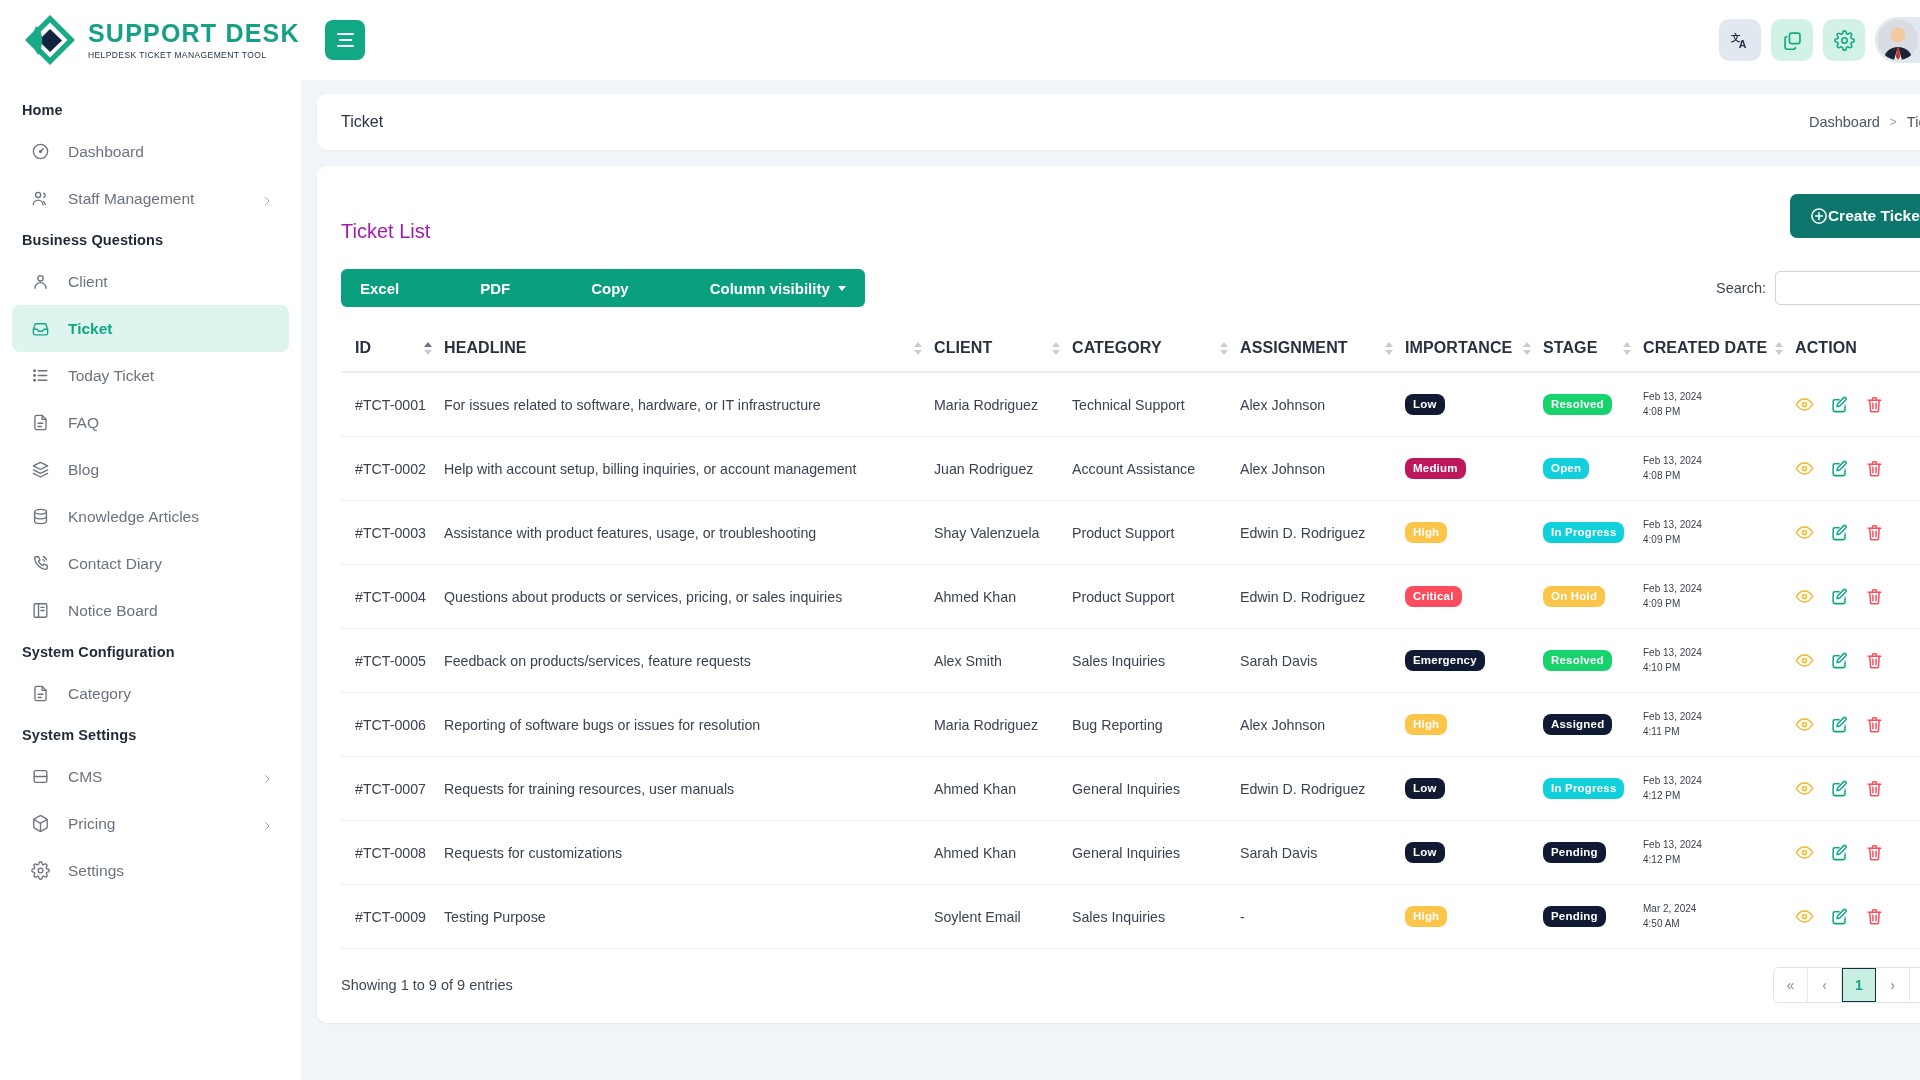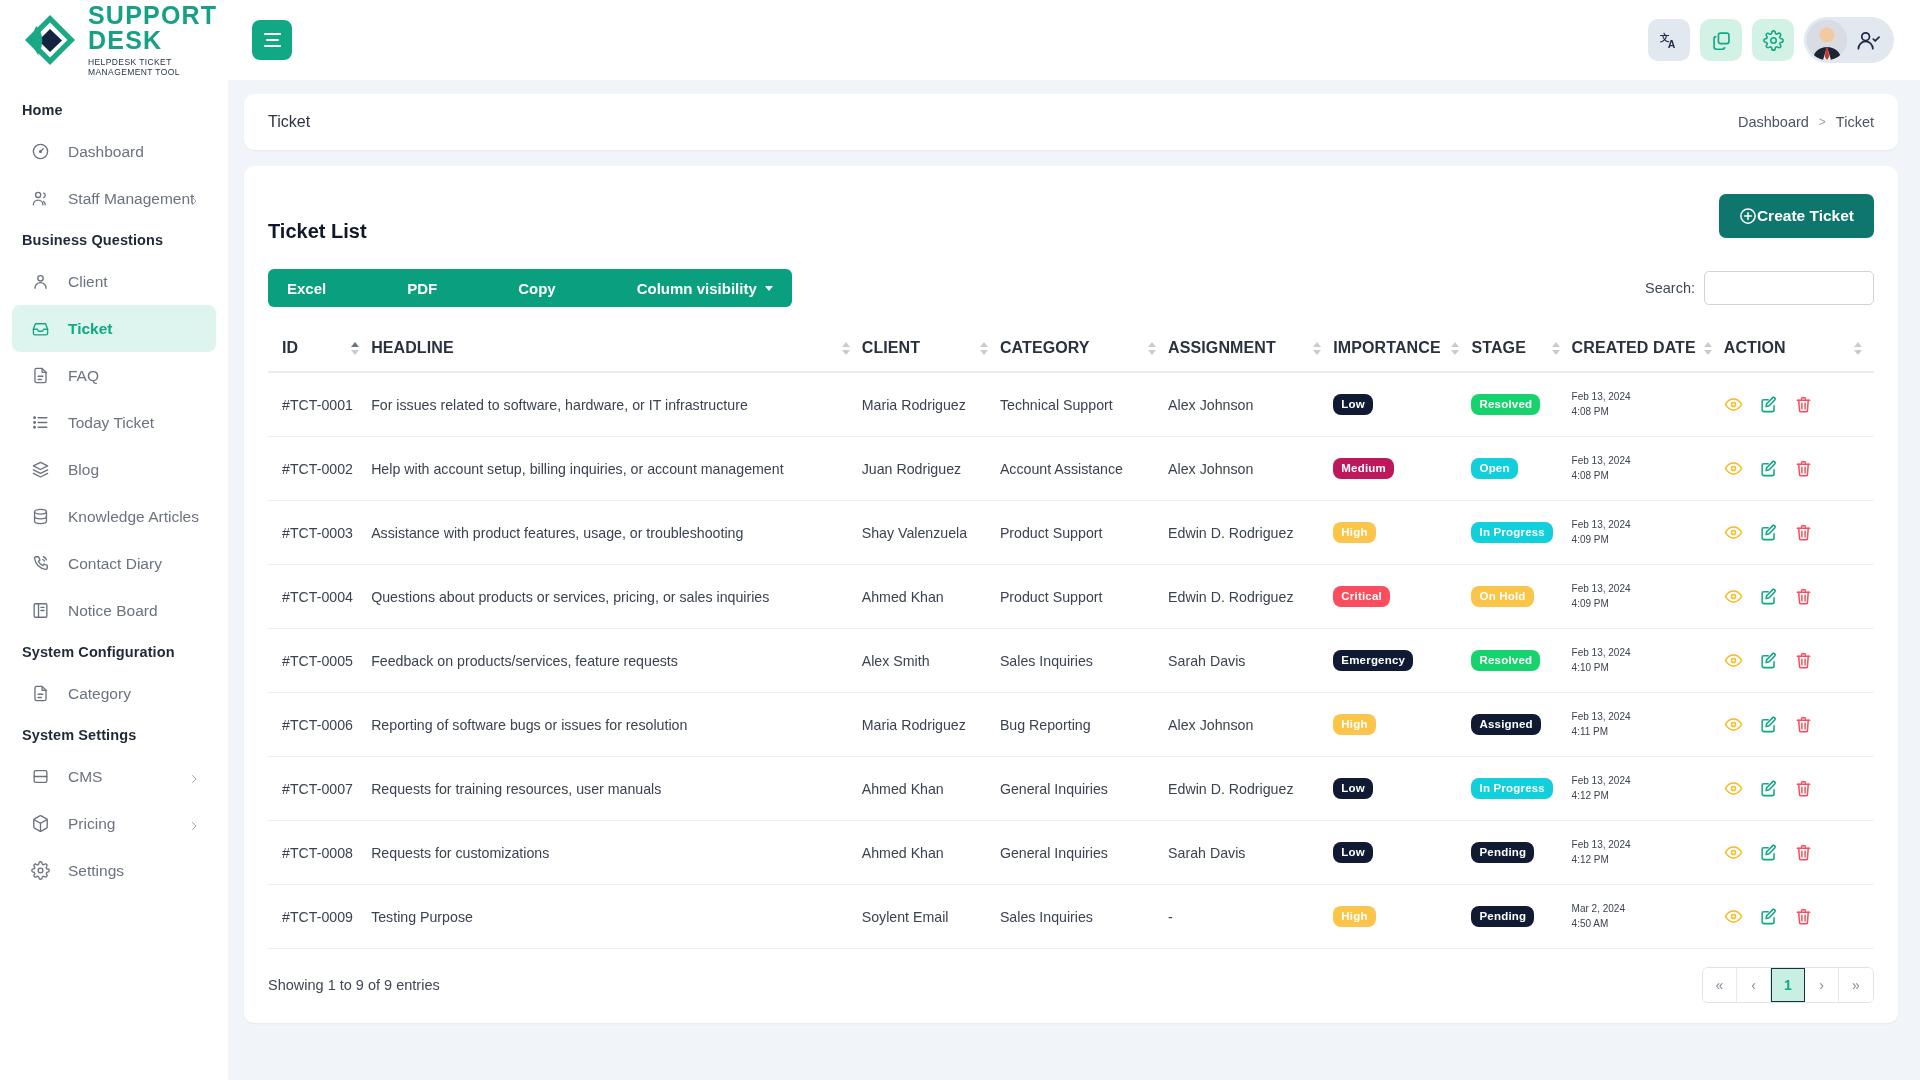--- a/index.html
+++ b/index.html
@@ -6,21 +6,21 @@
   html, body {
     width: 1920px; height: 1080px;
     font-family: "Liberation Sans", sans-serif;
     background: #f1f5f9;
     overflow: hidden;
   }
   body { display: flex; }
 
   
   #sidebar {
-    width: 228px; height: 1080px; background: #ffffff;
+    width: 301px; height: 1080px; background: #ffffff;
     flex-shrink: 0; position: relative; z-index: 5;
     display: flex; flex-direction: column; justify-content: space-between;
   }
   .logo-wrap { height: 80px; display: flex; align-items: center; padding-left: 22px; gap: 10px; }
   .logo-mark { width: 56px; height: 56px; flex-shrink: 0; }
   .logo-text { display: flex; flex-direction: column; justify-content: center; }
   .logo-title { font-size: 25px; font-weight: 700; color: #16a085; letter-spacing: 1.2px; line-height: 1; }
   .logo-sub { font-size: 8.5px; color: #243447; letter-spacing: 0.4px; margin-top: 4px; }
 
   .nav-scroll { flex: 1; overflow: hidden; padding-top: 12px; }
@@ -74,21 +74,21 @@
   .breadcrumb-card {
     height: 56px; display: flex; align-items: center; justify-content: space-between;
     padding: 0 24px; margin-bottom: 16px;
   }
   .page-title { font-size: 16px; color: #2b3445; font-weight: 400; }
   .bc { display: flex; align-items: center; gap: 10px; font-size: 14.5px; color: #4b5563; }
   .bc .sep { color: #9ca3af; font-size: 12px; }
 
   .list-card { padding: 22px 24px 20px 24px; }
   .list-head { display: flex; align-items: center; justify-content: space-between; margin-bottom: 26px; }
-  .list-title { font-size: 20px; font-weight: 700; color: #0f172a; margin-top: 32px; }
+  .list-title { font-size: 20px; font-weight: 400; color: #a21caf; margin-top: 32px; }
   .btn-create {
     background: #0f766e; color: #fff; border: 0; border-radius: 7px;
     height: 44px; padding: 0 20px; font-size: 15.5px; font-weight: 600;
     display: flex; align-items: center; gap: 0; cursor: pointer; font-family: inherit;
   }
   .btn-create svg { width: 18px; height: 18px; }
 
   .tools-row { display: flex; align-items: center; justify-content: space-between; margin-bottom: 20px; }
   .btn-group { display: flex; background: #0a9f7e; border-radius: 6px; overflow: hidden; gap: 43px; }
   .btn-group button {
@@ -203,37 +203,37 @@
           <svg viewBox="0 0 24 24">
             <path d="M3 13l2.5-7h13L21 13v5a2 2 0 0 1-2 2H5a2 2 0 0 1-2-2z"></path>
             <path d="M3 13h5l1.5 2.5h5L16 13h5"></path>
           </svg>
         </span>
         <span>Ticket</span>
       </div>
       <div class="nav-item">
         <span class="ico">
           <svg viewBox="0 0 24 24">
-            <path d="M14 3H7a2 2 0 0 0-2 2v14a2 2 0 0 0 2 2h10a2 2 0 0 0 2-2V8z"></path>
-            <path d="M14 3v5h5"></path>
-            <path d="M9 13h6M9 17h4"></path>
-          </svg>
-        </span>
-        <span>FAQ</span>
-      </div>
-      <div class="nav-item">
-        <span class="ico">
-          <svg viewBox="0 0 24 24">
             <path d="M9 6h11M9 12h11M9 18h11"></path>
             <circle cx="4.5" cy="6" r="1"></circle>
             <circle cx="4.5" cy="12" r="1"></circle>
             <circle cx="4.5" cy="18" r="1"></circle>
           </svg>
         </span>
         <span>Today Ticket</span>
+      </div>
+      <div class="nav-item">
+        <span class="ico">
+          <svg viewBox="0 0 24 24">
+            <path d="M14 3H7a2 2 0 0 0-2 2v14a2 2 0 0 0 2 2h10a2 2 0 0 0 2-2V8z"></path>
+            <path d="M14 3v5h5"></path>
+            <path d="M9 13h6M9 17h4"></path>
+          </svg>
+        </span>
+        <span>FAQ</span>
       </div>
       <div class="nav-item">
         <span class="ico">
           <svg viewBox="0 0 24 24">
             <path d="M12 3l9 4.5-9 4.5-9-4.5z"></path>
             <path d="M3 12.5l9 4.5 9-4.5"></path>
             <path d="M3 17l9 4.5 9-4.5"></path>
           </svg>
         </span>
         <span>Blog</span>

